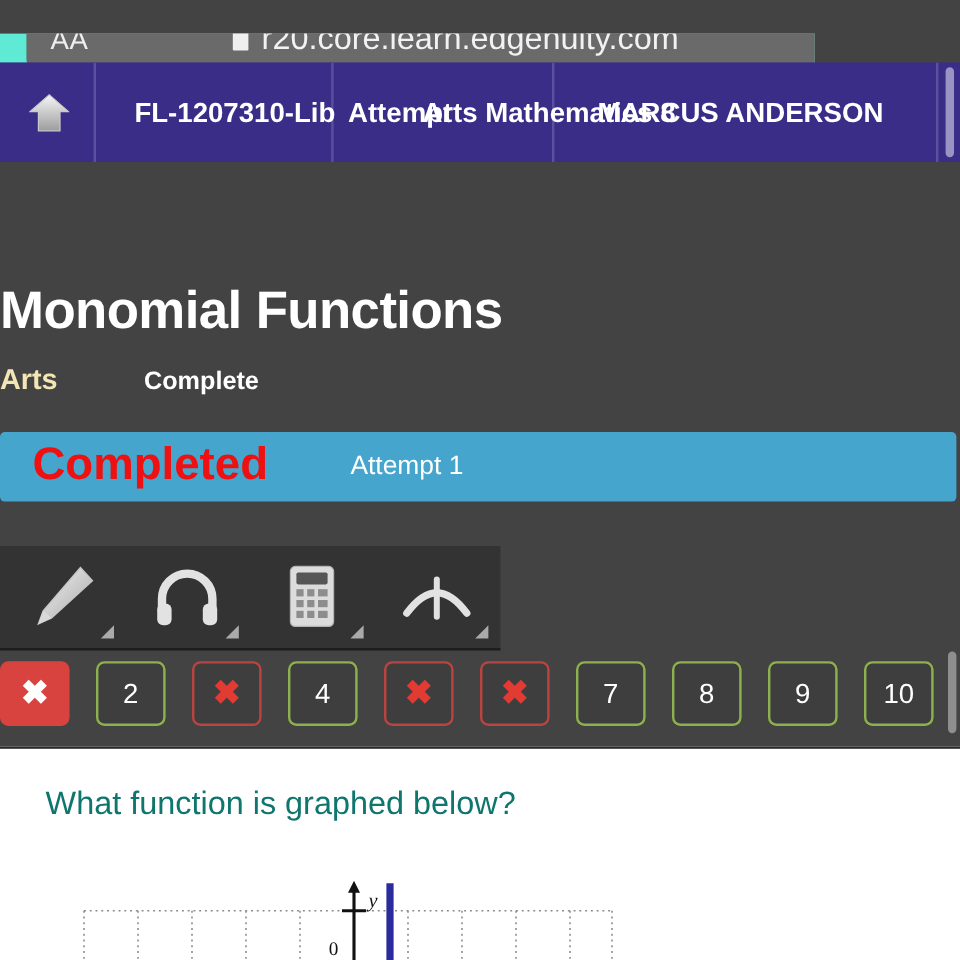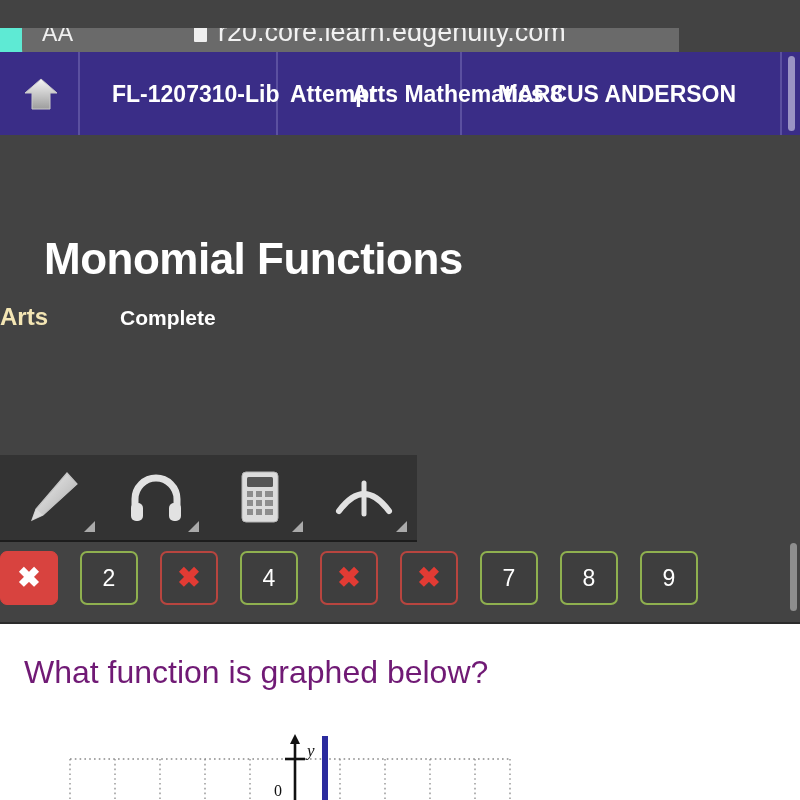--- a/index.html
+++ b/index.html
@@ -135,21 +135,20 @@
   .lesson-title {
     position: absolute;
     left: 0;
     top: 237px;
     color: #ffffff;
     font-size: 44px;
     font-weight: bold;
     letter-spacing: -0.5px;
     line-height: 1;
     white-space: nowrap;
-    padding-left: 44px;
   }
   .meta-kind {
     position: absolute;
     left: 0;
     top: 305px;
     color: #f4e6b4;
     font-size: 24px;
     font-weight: bold;
     line-height: 1;
   }
@@ -281,24 +280,24 @@
     left: 0;
     top: 622px;
     width: 800px;
     height: 178px;
     background: #ffffff;
     border-top: 2px solid #2b2b2b;
     overflow: hidden;
   }
   .question-text {
     position: absolute;
-    left: 24px;
+    left: 38px;
     top: 29px;
-    color: #701a75;
-    font-size: 32px;
+    color: #0f766e;
+    font-size: 27px;
     line-height: 1.2;
     white-space: nowrap;
   }
   .graph-wrap {
     position: absolute;
     left: 60px;
     top: 108px;
     width: 460px;
     height: 72px;
   }
@@ -343,20 +342,24 @@
 
     <div class="nav-scrollbar"></div>
   </div>
 
   <div class="page-dark"></div>
 
   <div class="lesson-title">Monomial Functions</div>
   <div class="meta-kind">Arts</div>
   <div class="meta-status">Complete</div>
 
+  <div class="completed-bar">
+    <span class="completed-word">Completed</span>
+    <span class="attempt-text">Attempt 1</span>
+  </div>
 
   <div class="toolstrip">
 
     <div class="tool" style="left:0px">
       <span class="glyph">
         <svg width="58" height="56" viewBox="0 0 58 56">
           <defs>
             <linearGradient id="pg" x1="0" y1="0" x2="1" y2="1">
               <stop offset="0%" stop-color="#f4f4f4"></stop>
               <stop offset="100%" stop-color="#a6a6a6"></stop>
@@ -434,20 +437,23 @@
       </div>
     <div class="qbtn correct" style="left:480px">
         <span>7</span>
       </div>
     <div class="qbtn correct" style="left:560px">
         <span>8</span>
       </div>
     <div class="qbtn correct" style="left:640px">
         <span>9</span>
       </div>
+    <div class="qbtn correct" style="left:720px">
+        <span>10</span>
+      </div>
     <div class="qstrip-scroll"></div>
   </div>
 
   <div class="question-area">
     <div class="question-text">What function is graphed below?</div>
 
     <div class="graph-wrap">
       <svg width="460" height="72" viewBox="0 0 460 72">
 
         <g stroke="#8a8a8a" stroke-width="1.3" stroke-dasharray="1.6 3.2">

